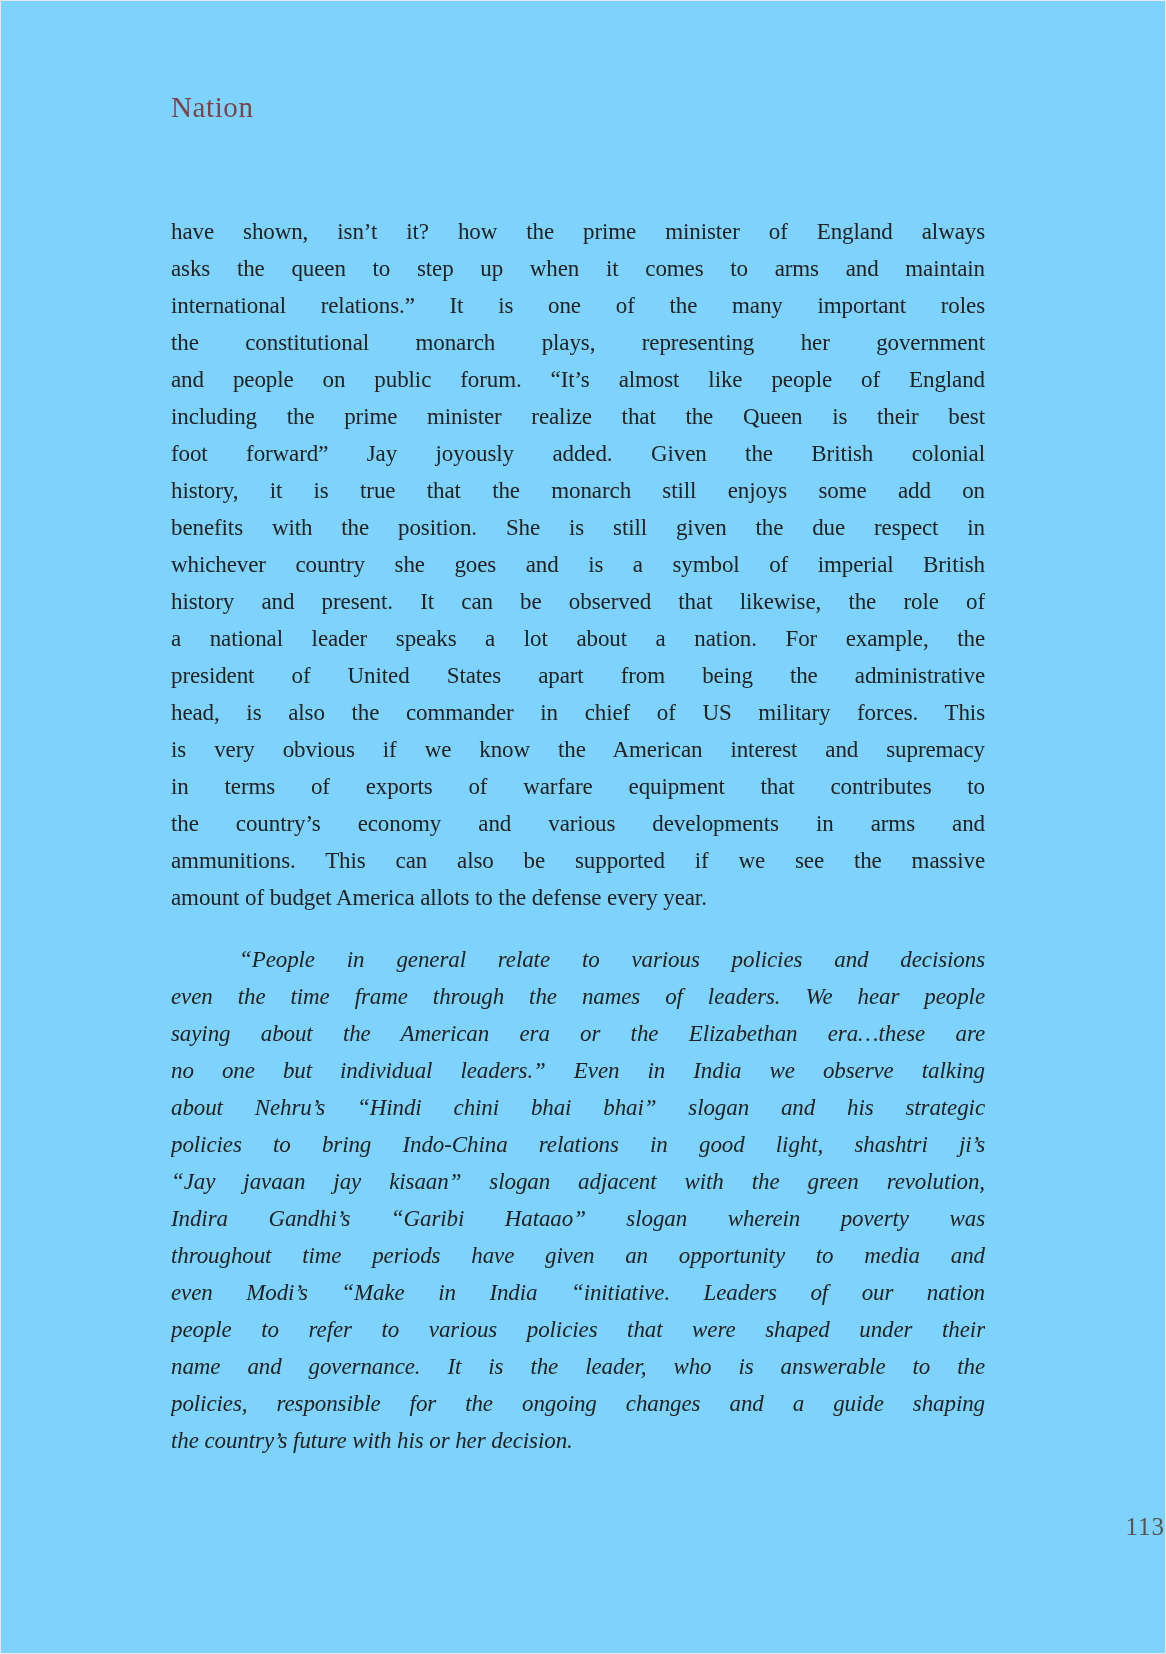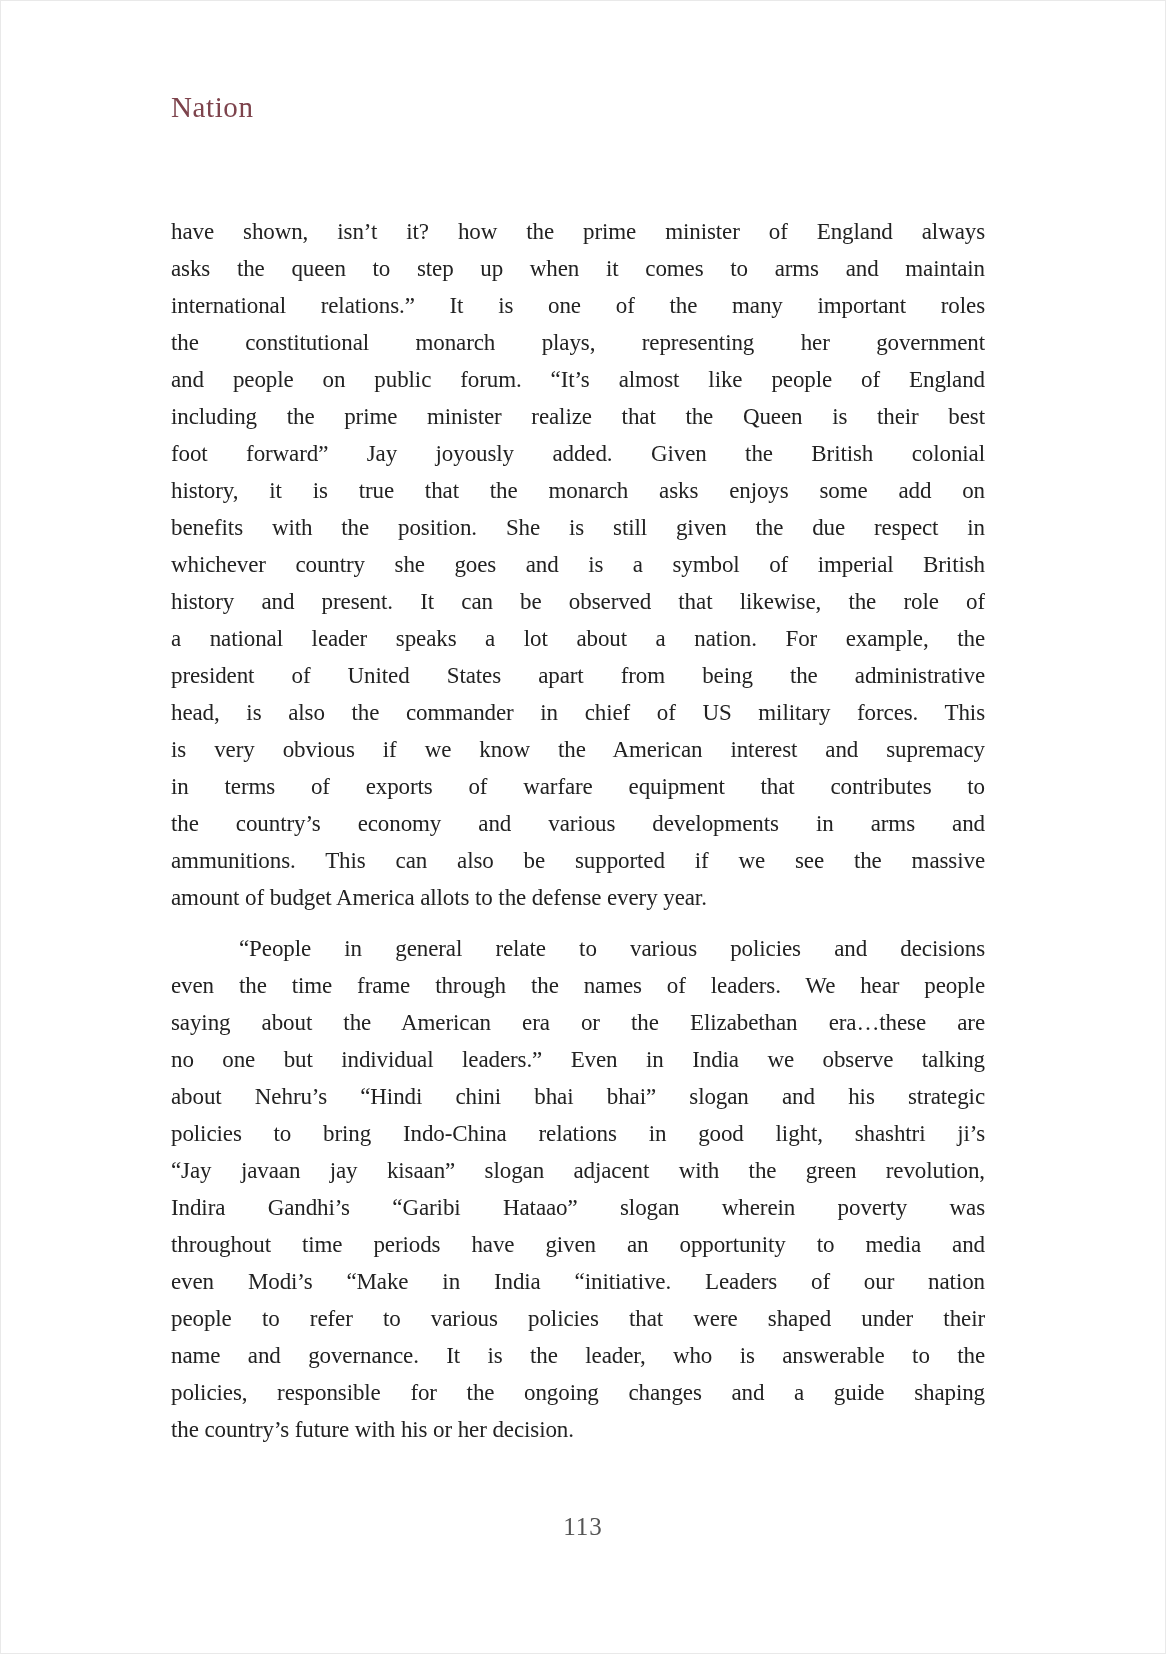--- a/index.html
+++ b/index.html
@@ -6,21 +6,21 @@
     margin: 0;
     padding: 0;
     background: #d8d8d8;
     font-family: "Liberation Serif", serif;
   }
   .page {
     position: relative;
     width: 1166px;
     height: 1654px;
     margin: 0 auto;
-    background: #ffffff;
+    background: #7dd3fc;
     box-sizing: border-box;
     border: 1px solid #e9e9e9;
     overflow: hidden;
   }
   .running-head {
     position: absolute;
     top: 88px;
     left: 170px;
     font-size: 29px;
     line-height: 36px;
@@ -31,60 +31,60 @@
     position: absolute;
     top: 212px;
     left: 170px;
     width: 814px;
     font-size: 23px;
     line-height: 37px;
     color: #222222;
     letter-spacing: -0.1px;
   }
   .para { margin: 0; padding: 0; }
-  .para + .para { margin-top: 14px; }
+  .para + .para { margin-top: 25px; font-style: italic; }
   .line {
     height: 37px;
     overflow: hidden;
     text-align: justify;
     text-align-last: justify;
   }
   .line.last {
     text-align-last: left;
   }
   .line.indent {
     text-indent: 68px;
   }
   .page-number {
     position: absolute;
     top: 1512px;
     left: 0;
     width: 100%;
-    text-align: center;
+    text-align: right;
     font-size: 25px;
     color: #555555;
     letter-spacing: 1px;
   }
 </style>
 </head>
 <body>
 
 <div class="page">
   <div class="running-head">Nation</div>
 
   <div class="body-text">
     <div class="para">
         <div class="line">have shown, isn’t it? how the prime minister of England always</div>
         <div class="line">asks the queen to step up when it comes to arms and maintain</div>
         <div class="line">international relations.” It is one of the many important roles</div>
         <div class="line">the constitutional monarch plays, representing her government</div>
         <div class="line">and people on public forum. “It’s almost like people of England</div>
         <div class="line">including the prime minister realize that the Queen is their best</div>
         <div class="line">foot forward” Jay joyously added. Given the British colonial</div>
-        <div class="line">history, it is true that the monarch asks enjoys some add on</div>
+        <div class="line">history, it is true that the monarch still enjoys some add on</div>
         <div class="line">benefits with the position. She is still given the due respect in</div>
         <div class="line">whichever country she goes and is a symbol of imperial British</div>
         <div class="line">history and present. It can be observed that likewise, the role of</div>
         <div class="line">a national leader speaks a lot about a nation. For example, the</div>
         <div class="line">president of United States apart from being the administrative</div>
         <div class="line">head, is also the commander in chief of US military forces. This</div>
         <div class="line">is very obvious if we know the American interest and supremacy</div>
         <div class="line">in terms of exports of warfare equipment that contributes to</div>
         <div class="line">the country’s economy and various developments in arms and</div>
         <div class="line">ammunitions. This can also be supported if we see the massive</div>

